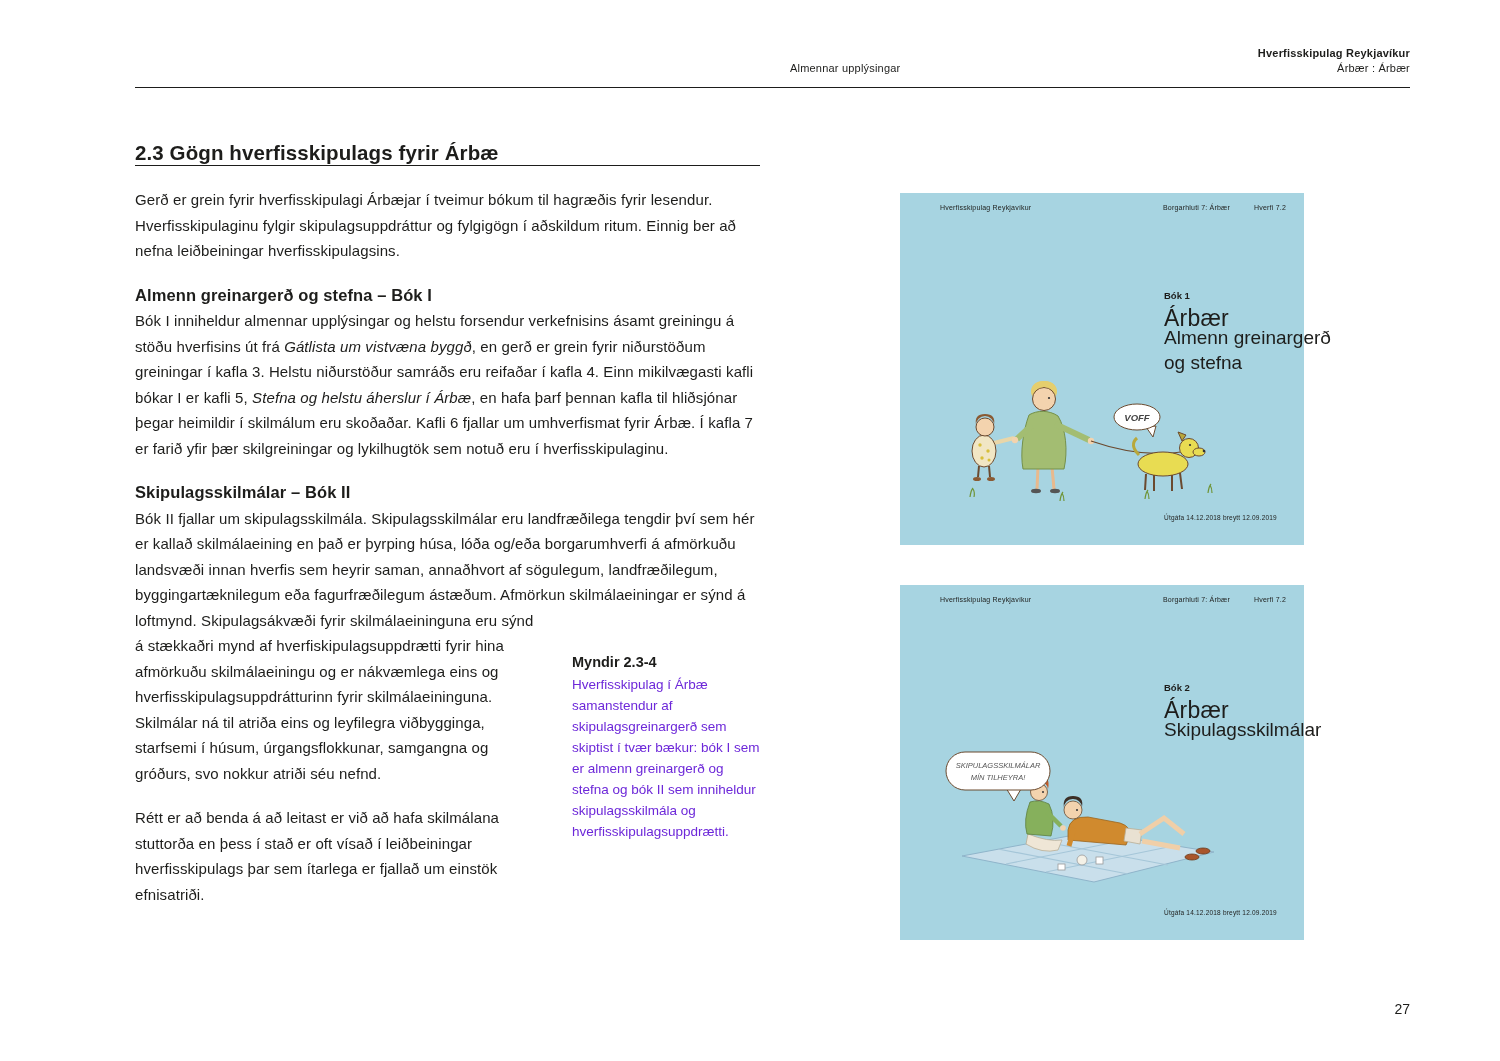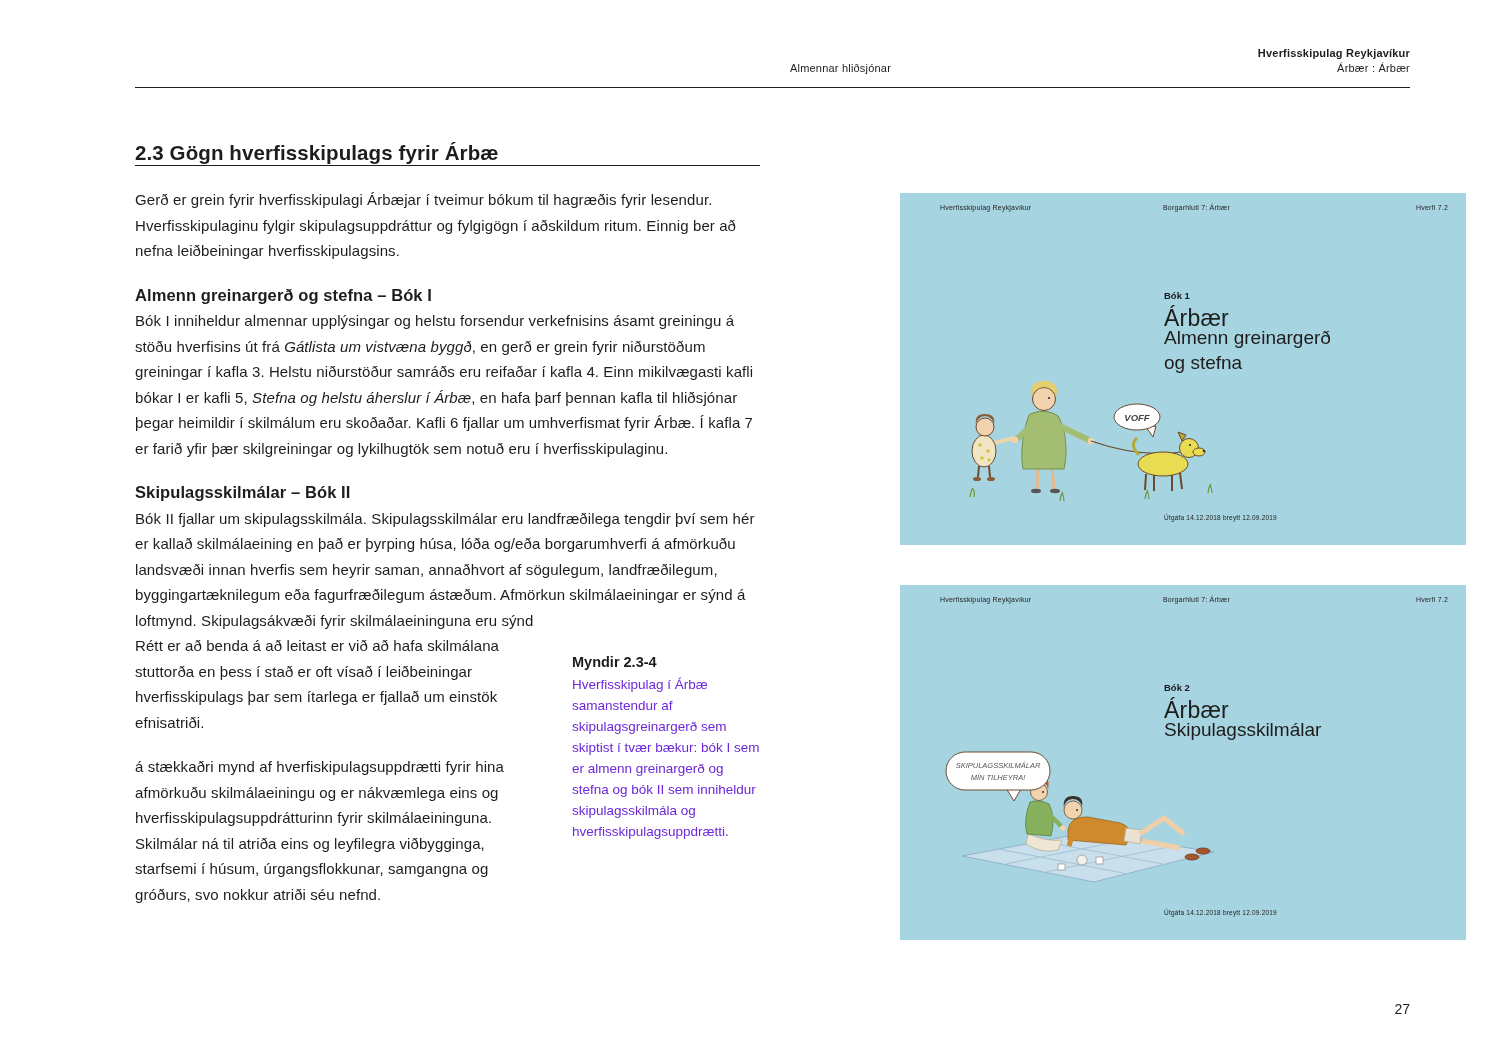--- a/index.html
+++ b/index.html
@@ -23,62 +23,62 @@
   .body { font-size:15px; line-height:25.5px; letter-spacing:.1px; }
   h2 { font-size:16.5px; font-weight:bold; margin-top:19px; line-height:25.5px; letter-spacing:.1px; }
   .wrap-row { display:flex; align-items:flex-start; }
   .narrow-col { width:408px; }
   .narrow-col .body + .body { margin-top:19px; }
   .caption { width:188px; margin-left:auto; margin-top:21px; }
   .caption-title { font-size:14.5px; font-weight:bold; margin-bottom:4px; }
   .caption-text  { font-size:13.5px; line-height:21px; color:#6d28d9; }
 
   
-  .cover { position:absolute; left:900px; width:566px; background:#a7d4e1; }
+  .cover { position:absolute; left:900px; width:404px; background:#a7d4e1; }
   #cover1 { top:193px; height:352px; }
   #cover2 { top:585px; height:355px; }
   .ch { position:absolute; top:11px; font-size:7px; letter-spacing:.2px; }
   .ch-left { left:40px; } .ch-center { left:263px; } .ch-right { right:18px; }
   .book-label { position:absolute; left:264px; top:97px; font-size:9.5px; font-weight:bold; }
   .cover-title { position:absolute; left:264px; top:112px; font-size:23px; font-weight:normal; letter-spacing:.2px; }
   .cover-subtitle { position:absolute; left:264px; top:132px; font-size:19px; line-height:25px; width:175px; }
   .cover-footer { position:absolute; left:264px; bottom:24px; font-size:6.5px; letter-spacing:.2px; }
   .illo { position:absolute; display:block; }
   .illo1 { left:40px; top:168px; width:300px; height:150px; }
   .illo2 { left:40px; top:155px; width:300px; height:150px; }
 
   .page-number { position:absolute; top:1001px; right:90px; font-size:14px; }
 </style>
 </head>
 <body>
 
 <div class="page">
 
-  <div class="run-center">Almennar hliðsjónar</div>
+  <div class="run-center">Almennar upplýsingar</div>
   <div class="run-right">
     <div class="b">Hverfisskipulag Reykjavíkur</div>
     <div>Árbær : Árbær</div>
   </div>
   <div class="head-rule"></div>
 
   <main class="column">
     <h1>2.3 Gögn hverfisskipulags fyrir Árbæ</h1>
 
     <p class="body">Gerð er grein fyrir hverfisskipulagi Árbæjar í tveimur bókum til hagræðis fyrir lesendur. Hverfisskipulaginu fylgir skipulagsuppdráttur og fylgigögn í aðskildum ritum. Einnig ber að nefna leiðbeiningar hverfisskipulagsins.</p>
 
     <h2>Almenn greinargerð og stefna – Bók I</h2>
     <p class="body"><span>Bók I inniheldur almennar upplýsingar og helstu forsendur verkefnisins ásamt greiningu á stöðu hverfisins út frá </span><em>Gátlista um vistvæna byggð</em><span>, en gerð er grein fyrir niðurstöðum greiningar í kafla 3. Helstu niðurstöður samráðs eru reifaðar í kafla 4. Einn mikilvægasti kafli bókar I er kafli 5, </span><em>Stefna og helstu áherslur í Árbæ</em><span>, en hafa þarf þennan kafla til hliðsjónar þegar heimildir í skilmálum eru skoðaðar. Kafli 6 fjallar um umhverfismat fyrir Árbæ. Í kafla 7 er farið yfir þær skilgreiningar og lykilhugtök sem notuð eru í hverfisskipulaginu.</span></p>
 
     <h2>Skipulagsskilmálar – Bók II</h2>
     <p class="body">Bók II fjallar um skipulagsskilmála. Skipulagsskilmálar eru landfræðilega tengdir því sem hér er kallað skilmálaeining en það er þyrping húsa, lóða og/eða borgarumhverfi á afmörkuðu landsvæði innan hverfis sem heyrir saman, annaðhvort af sögulegum, landfræðilegum, byggingartæknilegum eða fagurfræðilegum ástæðum. Afmörkun skilmálaeiningar er sýnd á loftmynd. Skipulagsákvæði fyrir skilmálaeininguna eru sýnd</p>
 
     <div class="wrap-row">
       <div class="narrow-col">
+        <p class="body">á stækkaðri mynd af hverfiskipulagsuppdrætti fyrir hina afmörkuðu skilmálaeiningu og er nákvæmlega eins og hverfisskipulagsuppdrátturinn fyrir skilmálaeininguna. Skilmálar ná til atriða eins og leyfilegra viðbygginga, starfsemi í húsum, úrgangsflokkunar, samgangna og gróðurs, svo nokkur atriði séu nefnd.</p>
         <p class="body">Rétt er að benda á að leitast er við að hafa skilmálana stuttorða en þess í stað er oft vísað í leiðbeiningar hverfisskipulags þar sem ítarlega er fjallað um einstök efnisatriði.</p>
-        <p class="body">á stækkaðri mynd af hverfiskipulagsuppdrætti fyrir hina afmörkuðu skilmálaeiningu og er nákvæmlega eins og hverfisskipulagsuppdrátturinn fyrir skilmálaeininguna. Skilmálar ná til atriða eins og leyfilegra viðbygginga, starfsemi í húsum, úrgangsflokkunar, samgangna og gróðurs, svo nokkur atriði séu nefnd.</p>
       </div>
       <aside class="caption">
         <div class="caption-title">Myndir 2.3-4</div>
         <div class="caption-text">Hverfisskipulag í Árbæ samanstendur af skipulagsgreinargerð sem skiptist í tvær bækur: bók I sem er almenn greinargerð og stefna og bók II sem inniheldur skipulagsskilmála og hverfisskipulagsuppdrætti.</div>
       </aside>
     </div>
   </main>
 
   <section class="cover" id="cover1">
     <span class="ch ch-left">Hverfisskipulag Reykjavíkur</span>

